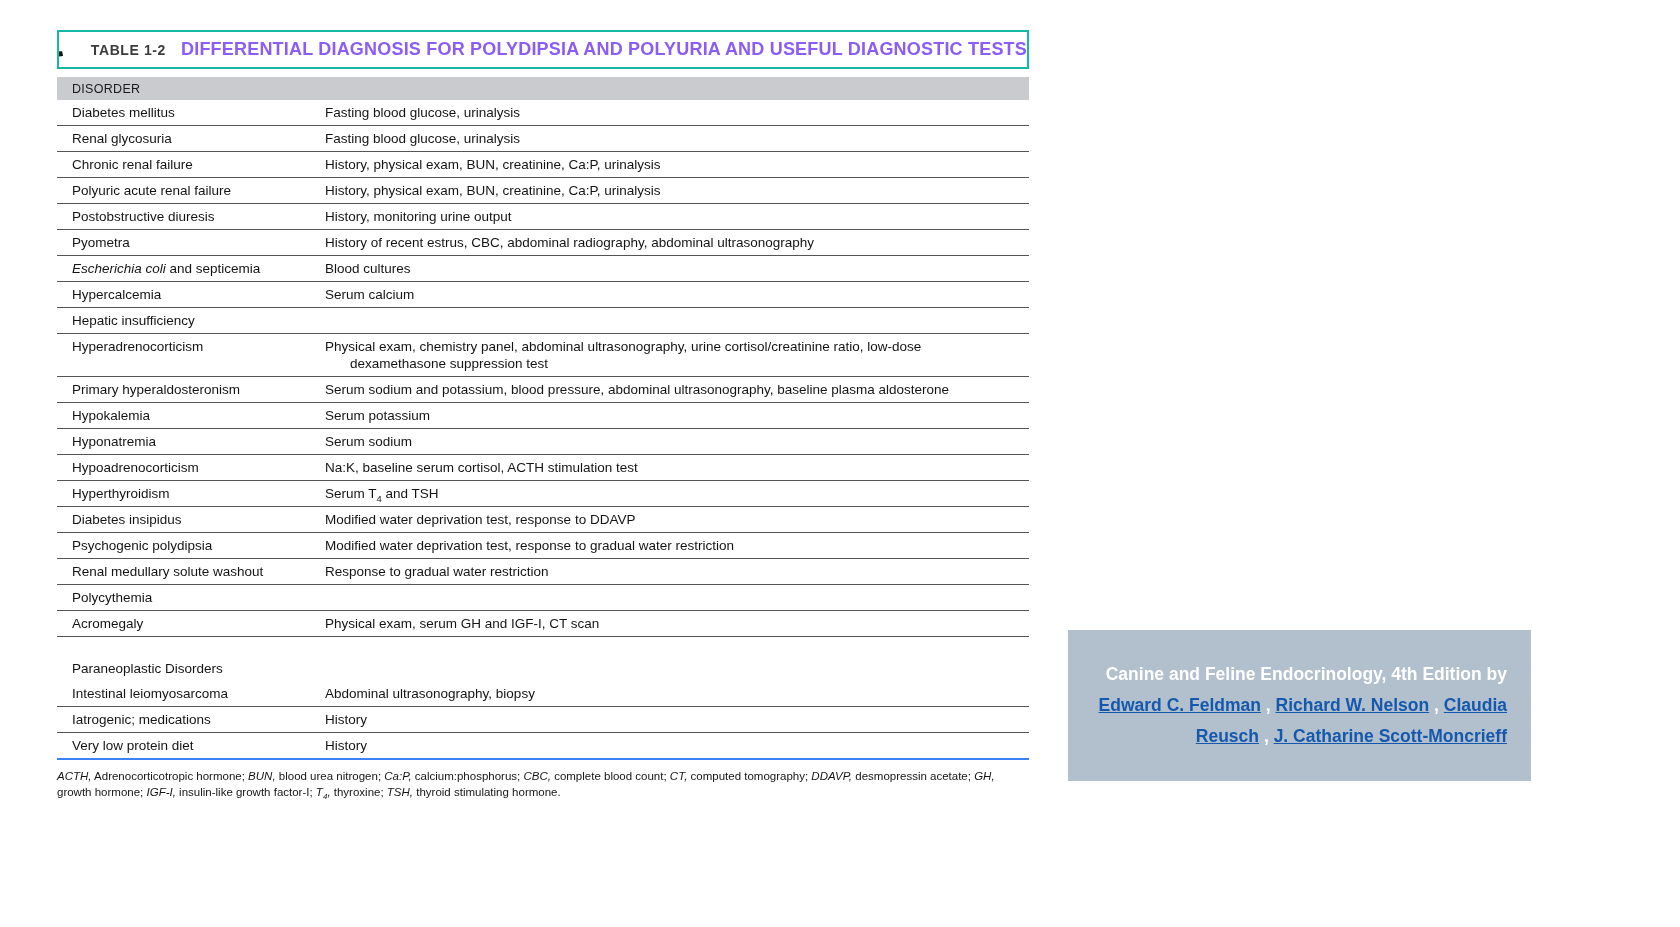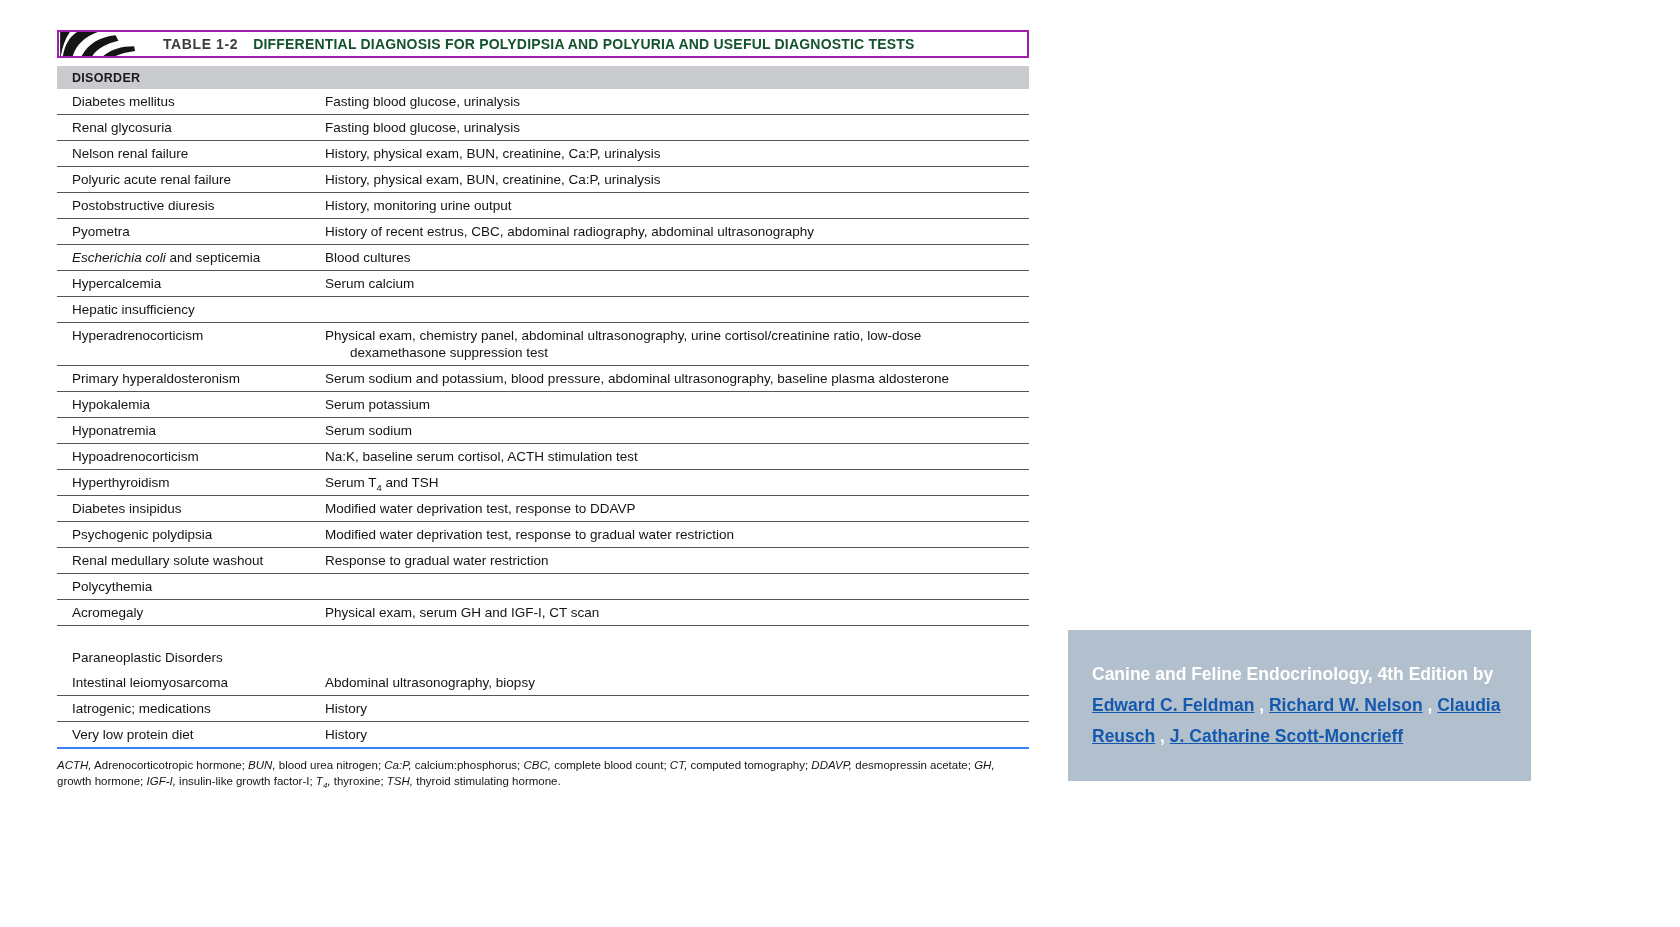--- a/index.html
+++ b/index.html
@@ -9,43 +9,44 @@
     position: relative;
     font-family: "Liberation Sans", sans-serif;
     color: #111;
     overflow: hidden;
   }
 
   
   .table-wrap { position: absolute; left: 57px; top: 30px; width: 972px; }
 
   .title-bar {
-    border: 2px solid #a21caf;
-    height: 28px;
+    border: 2px solid #14b8a6;
+    height: 39px;
     display: flex;
     align-items: center;
     background: #fff;
     overflow: hidden;
+    justify-content: flex-end;
   }
   .corner-svg { width: 104px; height: 37px; flex: none; display: block; }
   .table-label {
     font-size: 14px; font-weight: bold; color: #3c3c3c;
     letter-spacing: 0.6px; white-space: nowrap;
   }
   .table-title {
-    font-size: 14px; font-weight: bold; color: #14532d;
+    font-size: 18px; font-weight: bold; color: #8b5cf6;
     margin-left: 15px; letter-spacing: 0.2px; white-space: nowrap;
   }
 
   .col-header {
     margin-top: 8px;
     background: #c9cbce;
     display: grid; grid-template-columns: 268px 1fr;
     height: 23px; align-items: center;
-    font-size: 12.5px; font-weight: bold; letter-spacing: 0.3px;
+    font-size: 12.5px; font-weight: normal; letter-spacing: 0.3px;
     color: #1a1a1a;
   }
   .col-header .c1 { padding-left: 15px; }
 
   .row {
     display: grid; grid-template-columns: 268px 1fr;
     border-bottom: 1px solid #545454;
     padding: 4px 0 4px 0;
     font-size: 13.5px; line-height: 17px; color: #141414;
   }
@@ -64,21 +65,21 @@
 
   
   .citation {
     position: absolute; left: 1068px; top: 630px;
     width: 463px; min-height: 151px;
     background: var(--cite-bg, #b2bfcc);
     display: flex; align-items: center; justify-content: center;
     padding: 14px 24px;
   }
   .citation-text {
-    text-align: left;
+    text-align: right;
     font-size: 17.5px; font-weight: bold;
     line-height: 31px;
     color: var(--cite-text, #ffffff);
   }
   .author-link {
     color: var(--cite-link, #1559ae);
     text-decoration: underline;
     font-weight: bold;
     cursor: pointer;
   }
@@ -109,21 +110,21 @@
   <div class="rows">
       <div class="row">
     <div class="cell-disorder">Diabetes mellitus</div>
     <div class="cell-aids">Fasting blood glucose, urinalysis</div>
   </div>
       <div class="row">
     <div class="cell-disorder">Renal glycosuria</div>
     <div class="cell-aids">Fasting blood glucose, urinalysis</div>
   </div>
       <div class="row">
-    <div class="cell-disorder">Nelson renal failure</div>
+    <div class="cell-disorder">Chronic renal failure</div>
     <div class="cell-aids">History, physical exam, BUN, creatinine, Ca:P, urinalysis</div>
   </div>
       <div class="row">
     <div class="cell-disorder">Polyuric acute renal failure</div>
     <div class="cell-aids">History, physical exam, BUN, creatinine, Ca:P, urinalysis</div>
   </div>
       <div class="row">
     <div class="cell-disorder">Postobstructive diuresis</div>
     <div class="cell-aids">History, monitoring urine output</div>
   </div>

